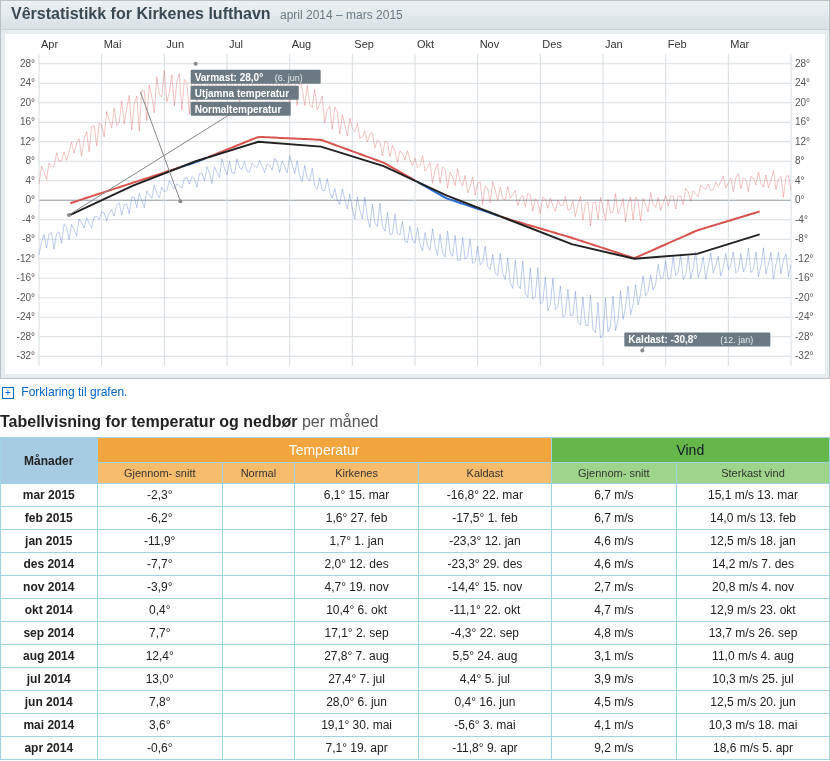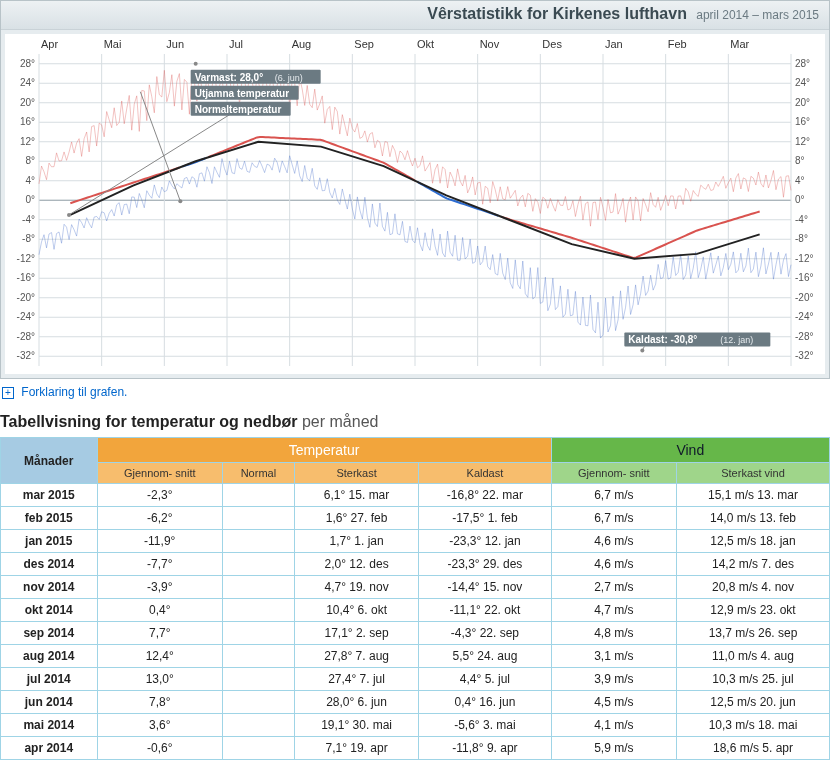--- a/index.html
+++ b/index.html
@@ -12,21 +12,20 @@
   }
   .chart-card {
     border: 1px solid #b8c3c8;
     background: #e6ecef;
     margin: 0;
   }
   .chart-title-bar {
     padding: 4px 10px 6px 10px;
     background: linear-gradient(#edf1f3, #d9e1e5);
     border-bottom: 1px solid #c9d2d7;
-    text-align: right;
   }
   .chart-title-main {
     font-size: 16px;
     font-weight: bold;
     color: #3a4a52;
     display: inline;
   }
   .chart-title-sub {
     font-size: 12px;
     color: #6b7a82;
@@ -250,21 +249,21 @@
   <thead>
     <tr>
       <th class="header-months" rowspan="2">Månader</th>
       <th class="header-temp" colspan="4">Temperatur</th>
       <th class="header-wind" colspan="2">Vind</th>
     </tr>
     <tr>
       <th class="sub-temp">Gjennom-
 snitt</th>
       <th class="sub-temp">Normal</th>
-      <th class="sub-temp">Sterkast</th>
+      <th class="sub-temp">Kirkenes</th>
       <th class="sub-temp">Kaldast</th>
       <th class="sub-wind">Gjennom-
 snitt</th>
       <th class="sub-wind">Sterkast
 vind</th>
     </tr>
   </thead>
   <tbody id="table-body">
       <tr>
         <td class="row-month">mar 2015</td>
@@ -364,17 +363,17 @@
         <td>-5,6° 3. mai</td>
         <td>4,1 m/s</td>
         <td>10,3 m/s 18. mai</td>
       </tr>
       <tr>
         <td class="row-month">apr 2014</td>
         <td>-0,6°</td>
         <td></td>
         <td>7,1° 19. apr</td>
         <td>-11,8° 9. apr</td>
-        <td>5,9 m/s</td>
+        <td>9,2 m/s</td>
         <td>18,6 m/s 5. apr</td>
       </tr>
     </tbody>
 </table>
 
 </body></html>

